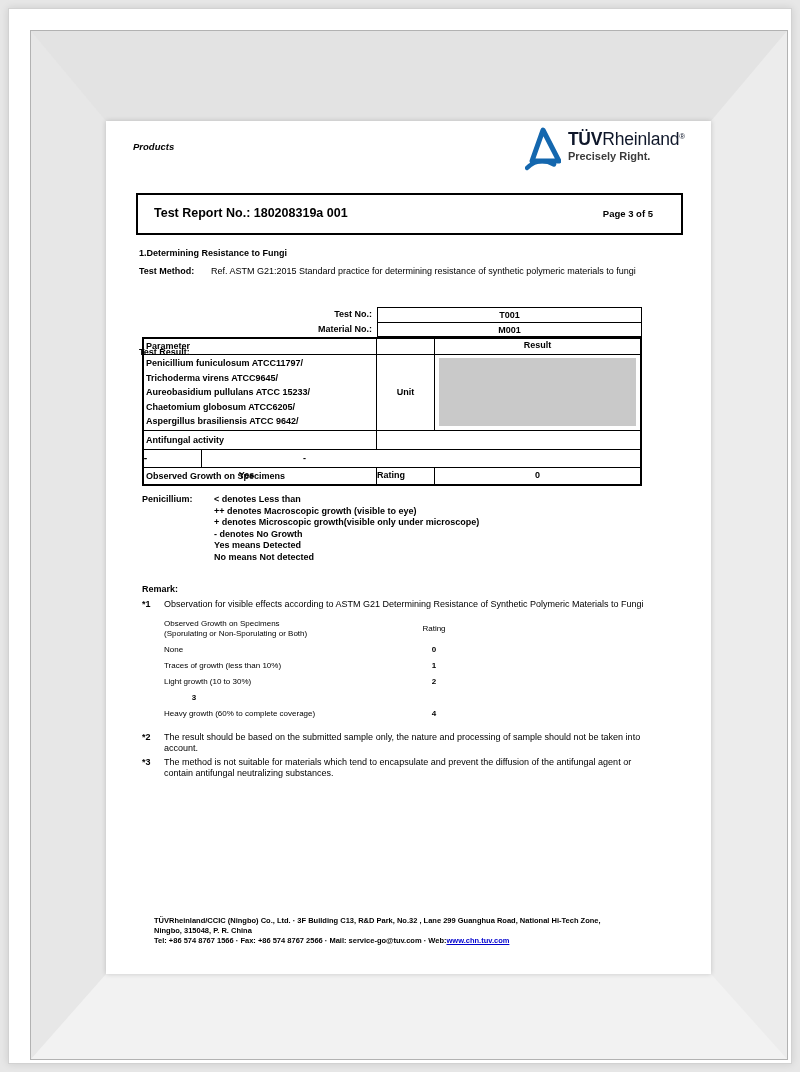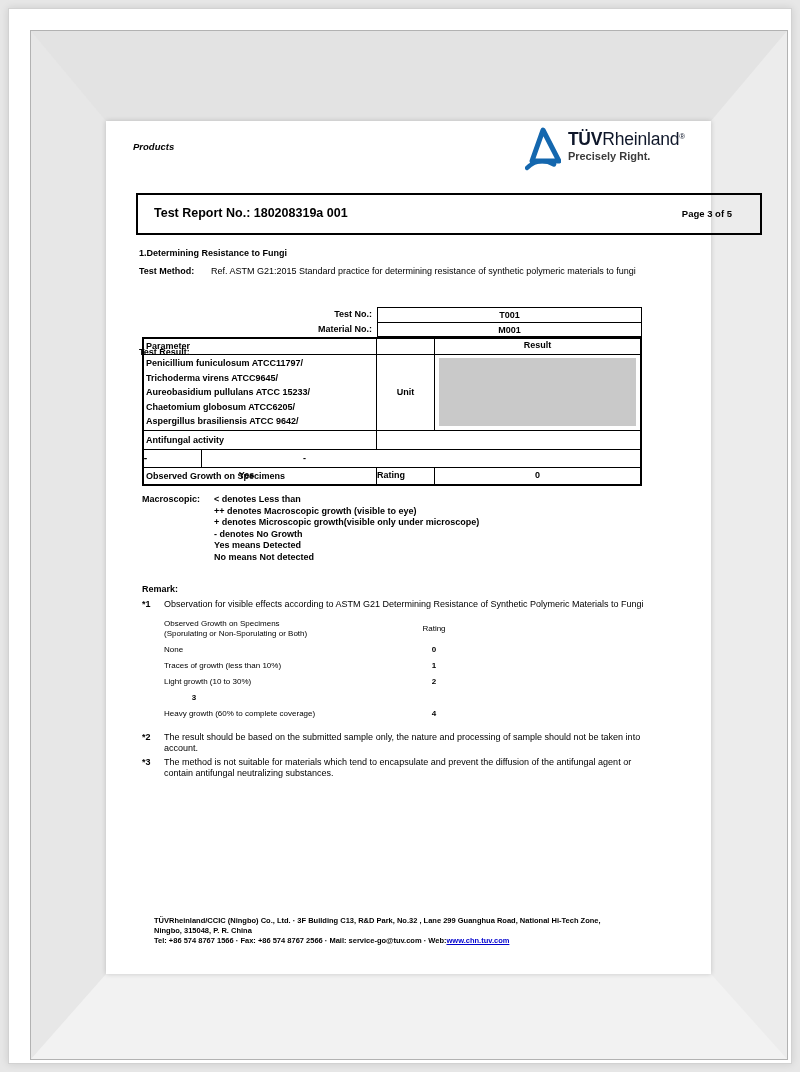--- a/index.html
+++ b/index.html
@@ -33,21 +33,21 @@
   }
   .products{position:absolute;left:27px;top:20px;font-weight:bold;font-style:italic;font-size:9.5px;}
   
   .logo{position:absolute;top:6px;right:26px;display:flex;align-items:flex-start;gap:7px;}
   .logo-text .brand{font-size:17.5px;color:#0f172a;letter-spacing:-.2px;line-height:20px;}
   .logo-text .brand .tuv{font-weight:bold;}
   .logo-text .brand .reg{font-size:8px;vertical-align:6px;}
   .logo-text .tagline{font-size:11px;font-weight:bold;color:#3b3b3b;margin-top:1px;}
   
   .report-box{
-    position:absolute;left:30px;top:72px;width:626px;height:42px;
+    position:absolute;left:30px;top:72px;width:547px;height:42px;
     border:2px solid #000;box-sizing:border-box;
     display:flex;align-items:center;justify-content:space-between;
   }
   .report-box .title{font-size:12.5px;font-weight:bold;padding-left:16px;}
   .report-box .page{font-size:9.5px;font-weight:bold;padding-right:28px;}
   
   .sec-heading{position:absolute;left:33px;top:127px;font-weight:bold;}
   .test-method{position:absolute;left:33px;top:145px;display:flex;}
   .test-method .lbl{font-weight:bold;width:72px;flex:none;}
   .test-method .txt{width:462px;}
@@ -168,21 +168,21 @@
           </div>
           <div class="rt-row rt-r3">
             <div class="c1">Observed Growth on Specimens</div>
             <div class="c2">Rating</div>
             <div class="c3">0</div>
           </div>
         </div>
       </div>
 
       <div class="abbrev">
-        <span class="lbl">Macroscopic:</span>
+        <span class="lbl">Penicillium:</span>
         <span class="lines">
           <div>&lt; denotes Less than</div>
           <div>++ denotes Macroscopic growth (visible to eye)</div>
           <div>+ denotes  Microscopic growth(visible only under microscope)</div>
           <div>- denotes No Growth</div>
           <div>Yes means Detected</div>
           <div>No means Not detected</div>
         </span>
       </div>
 

